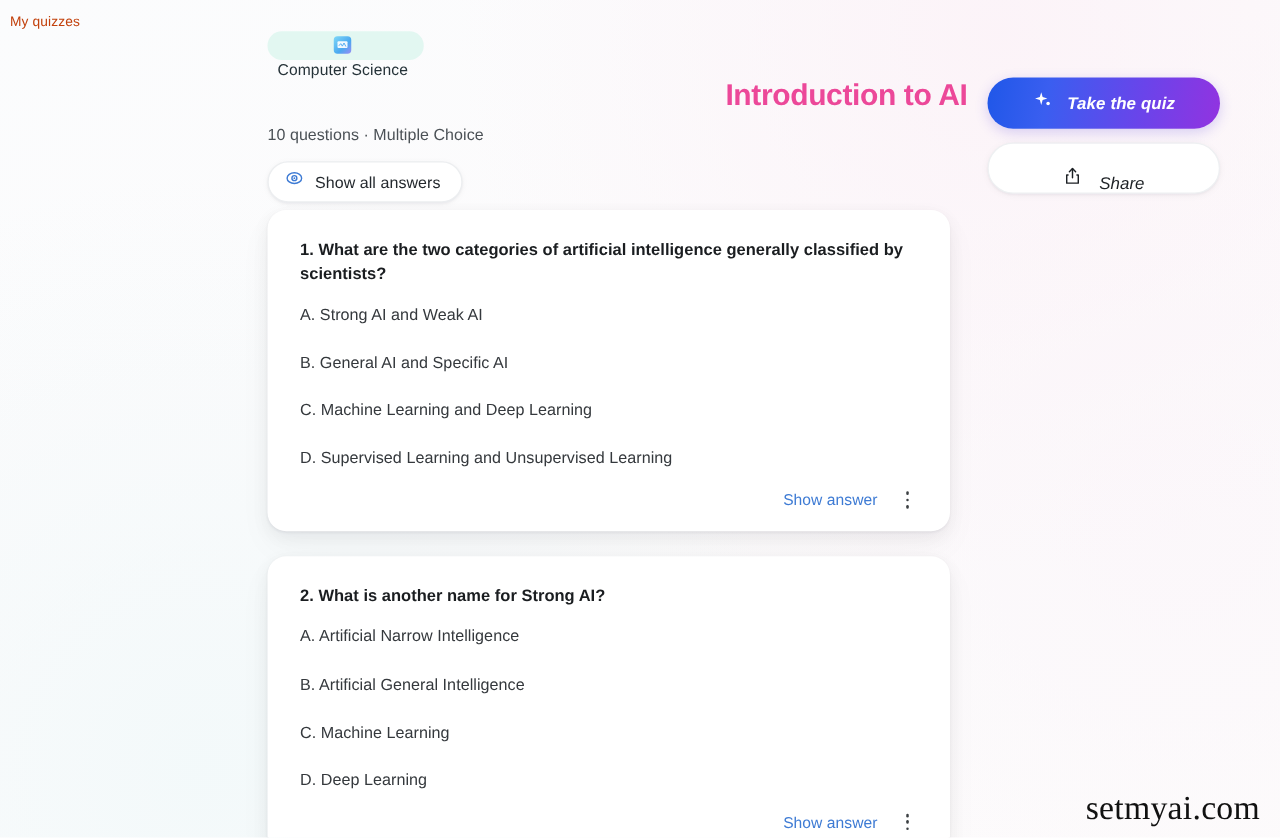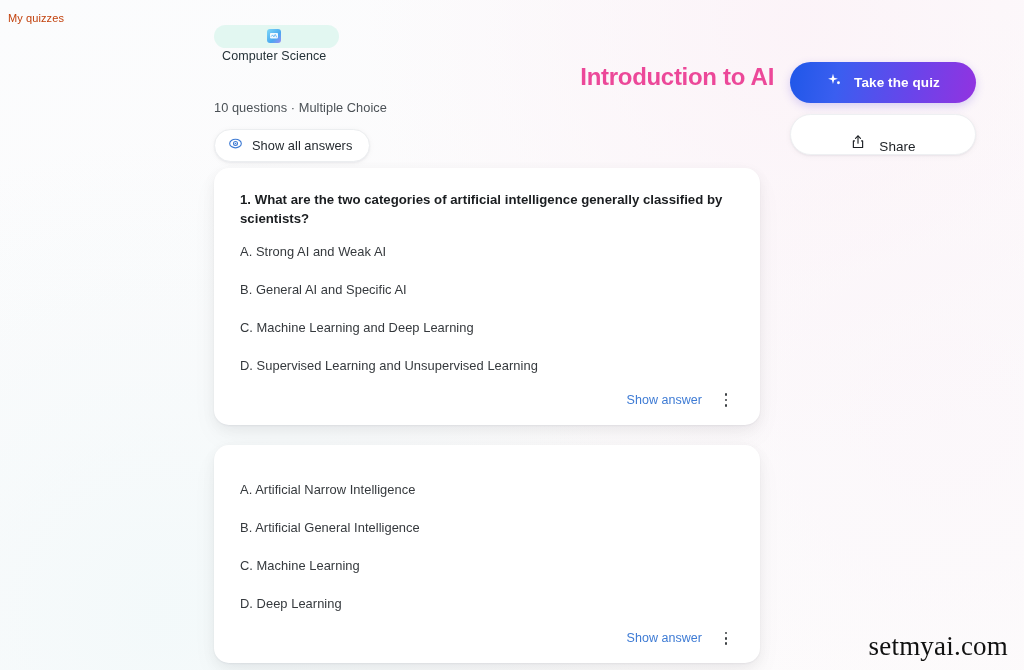--- a/index.html
+++ b/index.html
@@ -115,20 +115,21 @@
     color: #24292e;
     letter-spacing: 0.05px;
   }
 
   
   .actions {
     position: absolute;
     right: 0;
     top: 62px;
     width: 186px;
+    font-style: italic;
   }
   .btn-primary {
     width: 186px;
     height: 41px;
     border-radius: 999px;
     background: linear-gradient(100deg, #1f57e8 0%, #3a5ef0 26%, #6a44ea 66%, #9233e0 100%);
     display: flex;
     align-items: center;
     justify-content: center;
     gap: 11px;
@@ -313,20 +314,21 @@
         <span class="show-answer">Show answer</span>
         <span class="kebab">
           <i></i>
             <i></i>
             <i></i>
         </span>
       </div>
     </div>
 
     <div class="q-card">
+      <div class="q-text">2. What is another name for Strong AI?</div>
       <div class="q-options">
         <div class="q-option">A. Artificial Narrow Intelligence</div>
         <div class="q-option">B. Artificial General Intelligence</div>
         <div class="q-option">C. Machine Learning</div>
         <div class="q-option">D. Deep Learning</div>
       </div>
       <div class="q-footer">
         <span class="show-answer">Show answer</span>
         <span class="kebab">
           <i></i>

